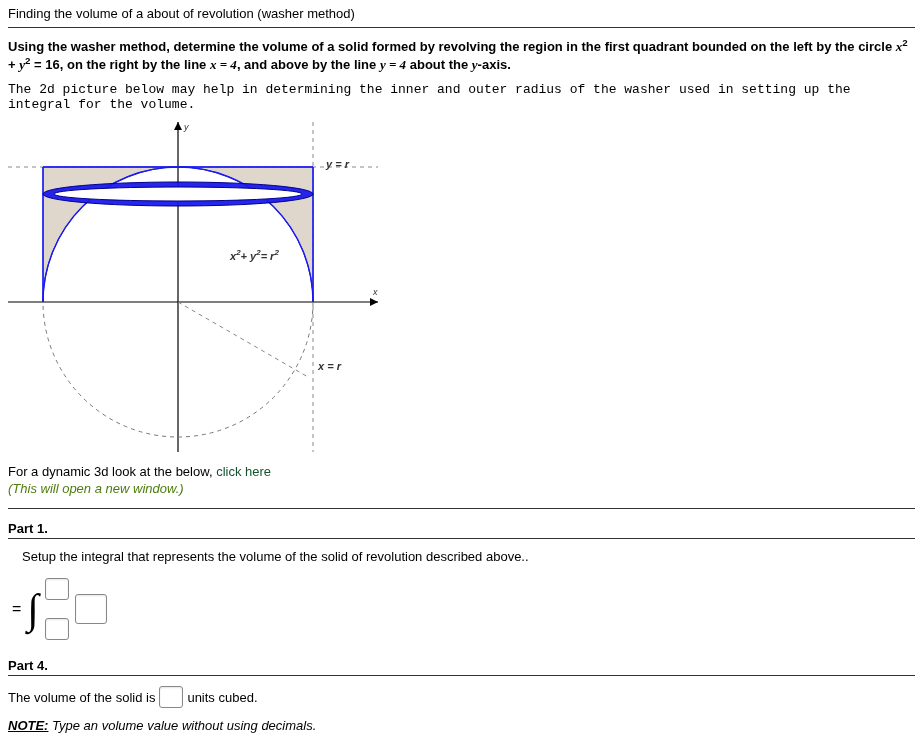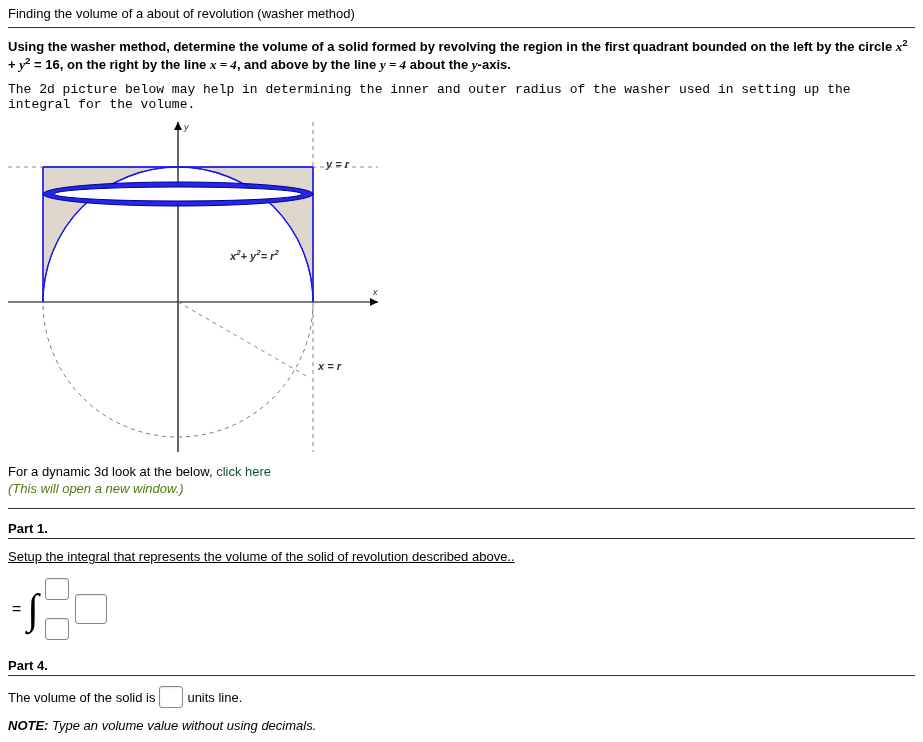--- a/index.html
+++ b/index.html
@@ -22,21 +22,21 @@
     sup { font-size: 0.75em; vertical-align: super; line-height: 0; }
     .hint-text { margin: 8px 0 10px 0; font-family: Liberation Mono, monospace; }
     .figure-wrap {
       width: 380px;
       height: 330px;
       margin: 6px 0 12px 0;
     }
     .link { color: #14532d; cursor: pointer; text-decoration: none; }
     .link-caption { font-style: italic; color: #4d7c0f; margin-top: 2px; margin-bottom: 12px; }
     .part-heading { font-weight: bold; margin-top: 12px; }
-    .setup-text { margin: 10px 0 14px 0; text-decoration: underline; }
+    .setup-text { margin: 10px 0 14px 14px; }
     .integral-row { display: flex; align-items: center; gap: 6px; margin: 10px 0 18px 4px; }
     .eq-sign { font-size: 16px; }
     .int-symbol { font-size: 42px; line-height: 1; font-family: "Times New Roman", serif; }
     .limits { display: flex; flex-direction: column; gap: 18px; }
     .answer-box {
       width: 26px;
       height: 24px;
       border: 1px solid #888;
       border-radius: 3px;
       box-shadow: inset 0 1px 2px rgba(0,0,0,0.1);
@@ -48,21 +48,21 @@
     .answer-box.big {
       width: 30px;
       height: 28px;
     }
     .answer-box.small {
       width: 22px;
       height: 20px;
     }
     .volume-row { margin: 10px 0; display: flex; align-items: center; gap: 4px; }
     .note { font-style: italic; margin-top: 10px; }
-    .note strong { font-style: italic; font-weight: bold; }
+    .note strong { font-style: italic; font-weight: bold; text-decoration: underline; }
     .math-ital { font-family: "Times New Roman", serif; font-style: italic; }
     .dynlink-wrap { margin-top: 4px; }
   </style>
 </head>
 <body>
 
 <div class="section-title">Finding the volume of a about of revolution (washer method)</div>
 <hr class="title-rule">
 
 <div class="problem-text bold">
@@ -128,18 +128,18 @@
   </div>
   <input class="answer-box big" style="">
 </div>
 
 <div class="part-heading">Part 4.</div>
 <hr class="section-rule">
 
 <div class="volume-row">
   <span>The volume of the solid is </span>
   <input class="answer-box small" style="">
-  <span> units line.</span>
+  <span> units cubed.</span>
 </div>
 
 <div class="note">
   <strong>NOTE:</strong><span> Type an volume value without using decimals.</span>
 </div>
 
 </body></html>

